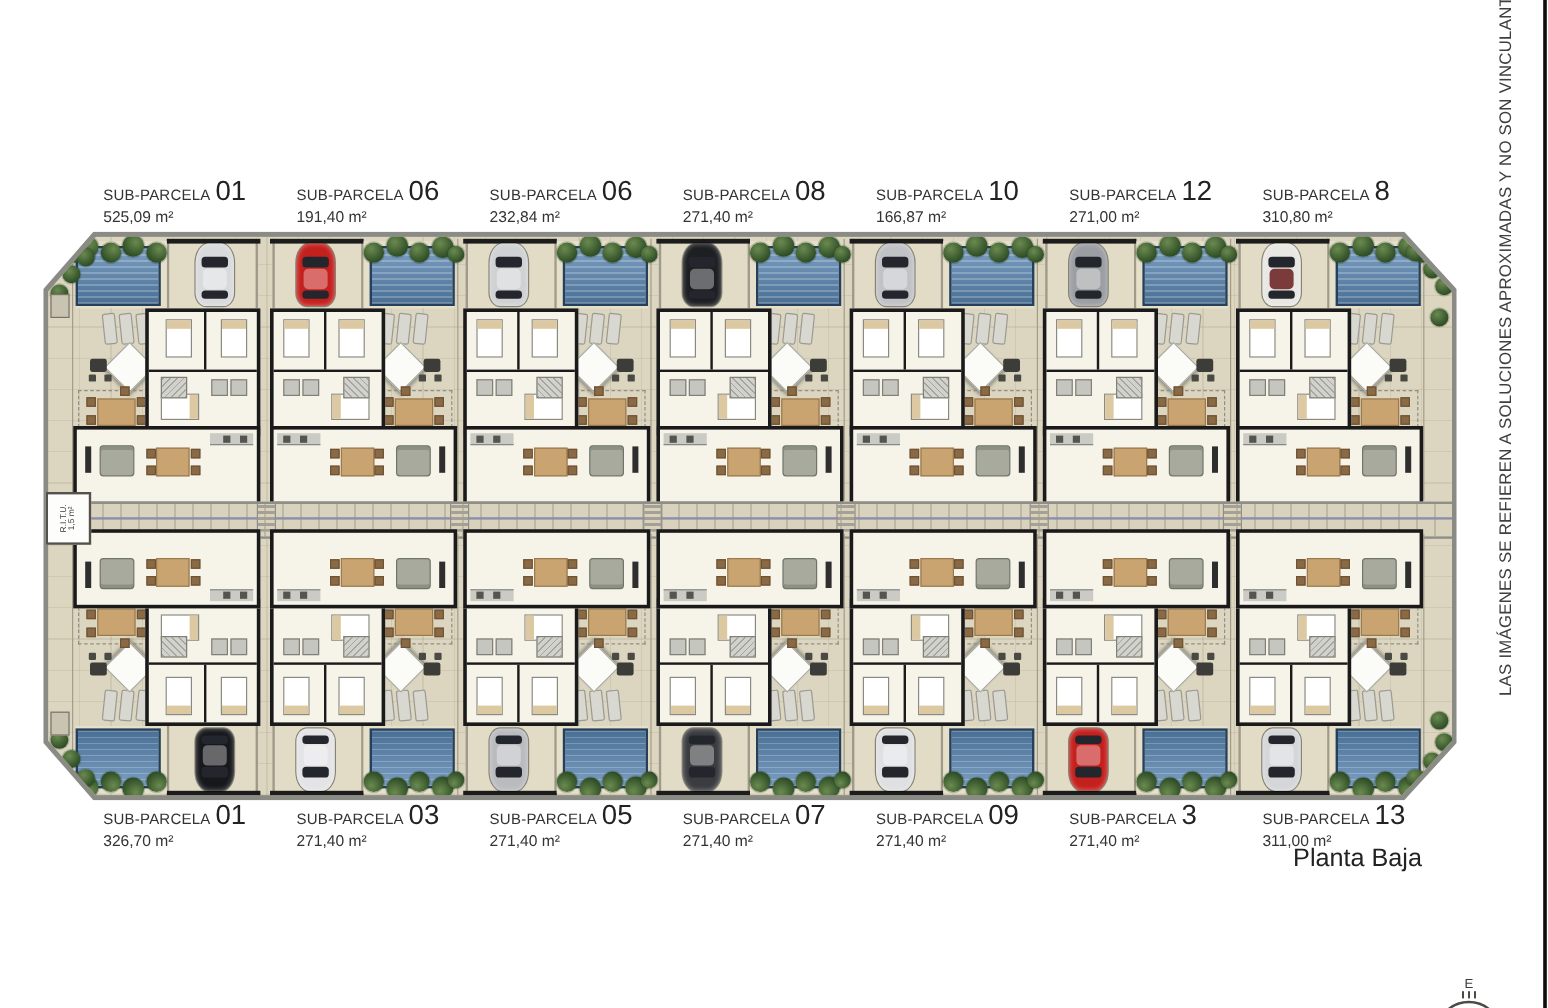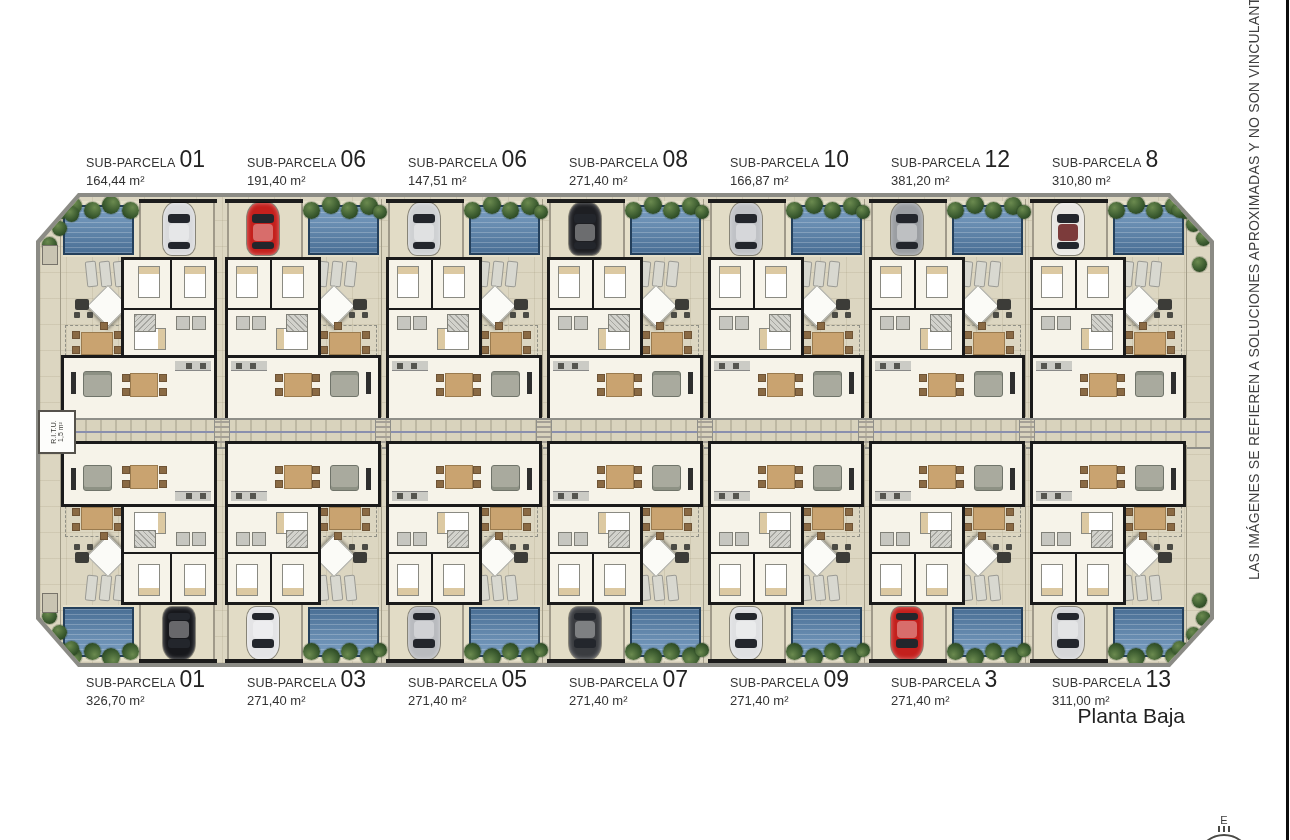--- a/index.html
+++ b/index.html
@@ -1011,56 +1011,56 @@
       <span>1,5 m²</span>
     </div>
   </div>
 
   <div class="plabels plabels-top">
       <div class="plabel" style="left: 0px;">
         <div class="pline">
           <div class="pname">SUB-PARCELA</div>
           <div class="pnum">01</div>
         </div>
-        <div class="parea">164,44 m²</div>
+        <div class="parea">525,09 m²</div>
       </div>
       <div class="plabel" style="left: 161px;">
         <div class="pline">
           <div class="pname">SUB-PARCELA</div>
           <div class="pnum">06</div>
         </div>
         <div class="parea">191,40 m²</div>
       </div>
       <div class="plabel" style="left: 322px;">
         <div class="pline">
           <div class="pname">SUB-PARCELA</div>
           <div class="pnum">06</div>
         </div>
-        <div class="parea">147,51 m²</div>
+        <div class="parea">232,84 m²</div>
       </div>
       <div class="plabel" style="left: 483px;">
         <div class="pline">
           <div class="pname">SUB-PARCELA</div>
           <div class="pnum">08</div>
         </div>
         <div class="parea">271,40 m²</div>
       </div>
       <div class="plabel" style="left: 644px;">
         <div class="pline">
           <div class="pname">SUB-PARCELA</div>
           <div class="pnum">10</div>
         </div>
         <div class="parea">166,87 m²</div>
       </div>
       <div class="plabel" style="left: 805px;">
         <div class="pline">
           <div class="pname">SUB-PARCELA</div>
           <div class="pnum">12</div>
         </div>
-        <div class="parea">381,20 m²</div>
+        <div class="parea">271,00 m²</div>
       </div>
       <div class="plabel" style="left: 966px;">
         <div class="pline">
           <div class="pname">SUB-PARCELA</div>
           <div class="pnum">8</div>
         </div>
         <div class="parea">310,80 m²</div>
       </div>
     </div>
   <div class="plabels plabels-bot">

